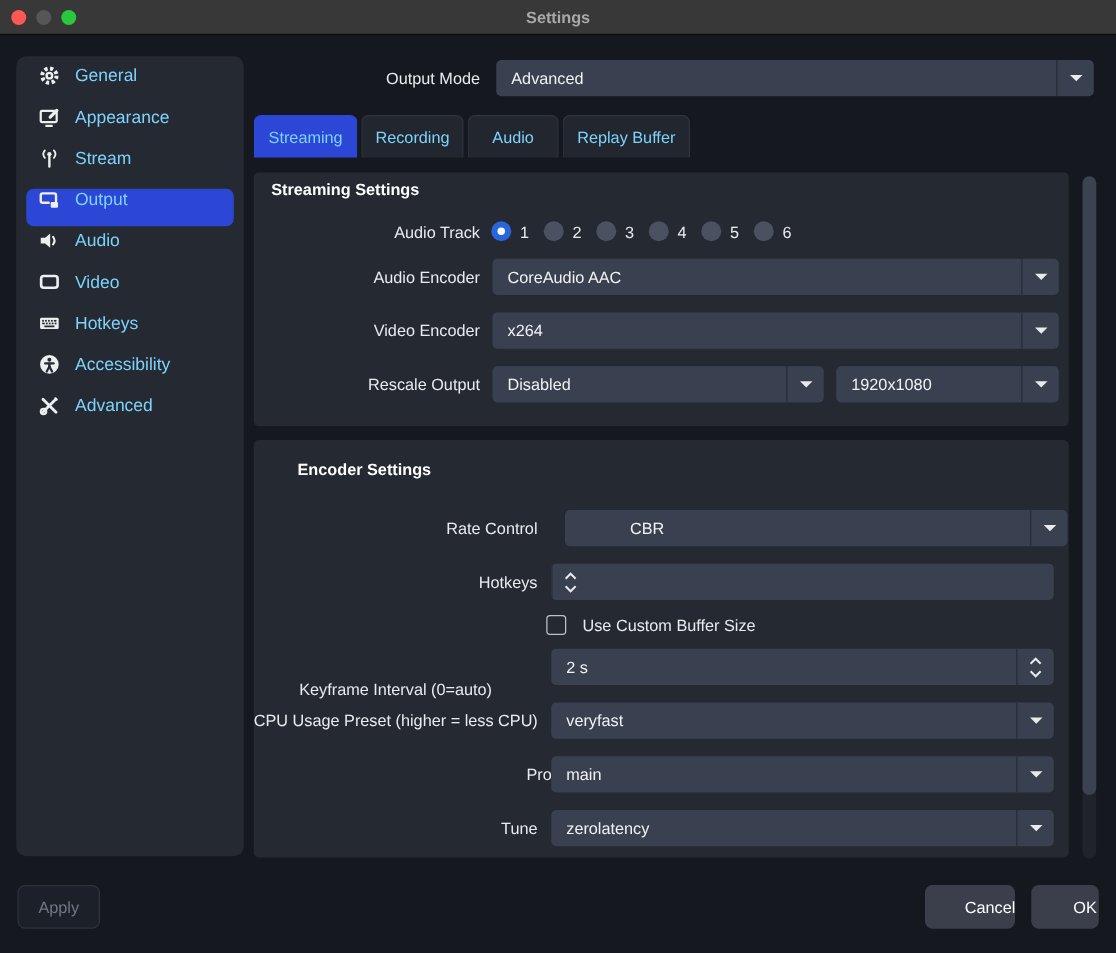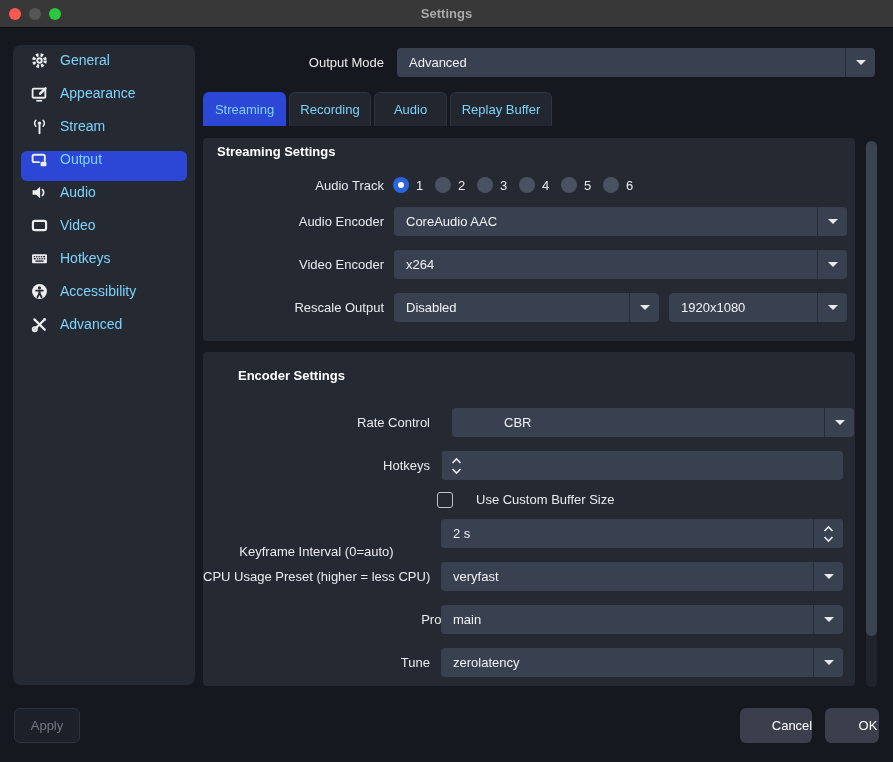--- a/index.html
+++ b/index.html
@@ -53,21 +53,21 @@
 
   
   .radio-group { position:absolute; display:flex; }
   .radio-opt { width:42px; display:flex; align-items:center; gap:7px; font-size:13px; }
   .radio { width:16px; height:16px; border-radius:50%; background:#4a5160; flex:none; position:relative; }
   .radio.on { background:#2a65dc; }
   .radio.on::after { content:""; position:absolute; left:5px; top:5px; width:6px; height:6px;
     border-radius:50%; background:#ffffff; }
 
   
-  .check-row { position:absolute; display:flex; align-items:flex-start; gap:23px; font-size:13px; }
+  .check-row { position:absolute; display:flex; align-items:center; gap:13px; font-size:13px; }
   .checkbox { width:16px; height:16px; border:1px solid #bfc3c9; border-radius:3px;
     background:transparent; flex:none; }
 
   
   .btn { position:absolute; height:35px; border-radius:6px; font-size:13px;
     display:flex; align-items:center; justify-content:center; cursor:default; }
   .btn.primary { background:#3a3f4b; color:#ffffff;padding-left:32px; }
   .btn.disabled { background:#1c2028; border:1px solid #2d323d; color:#717784; }
 
   

